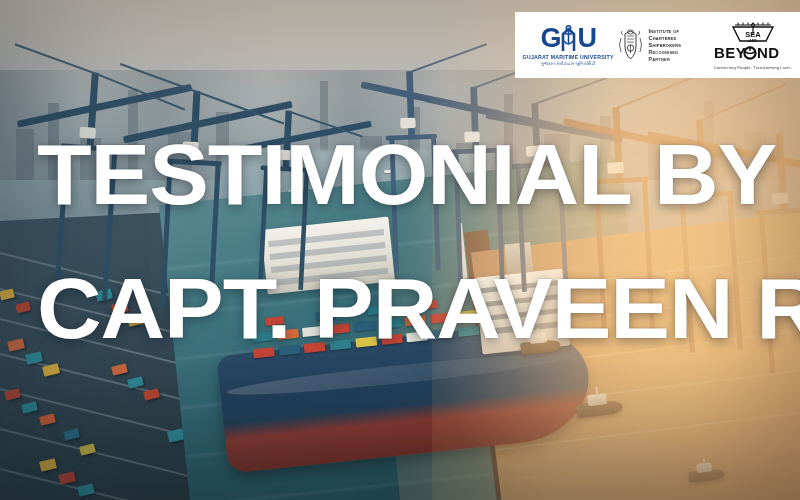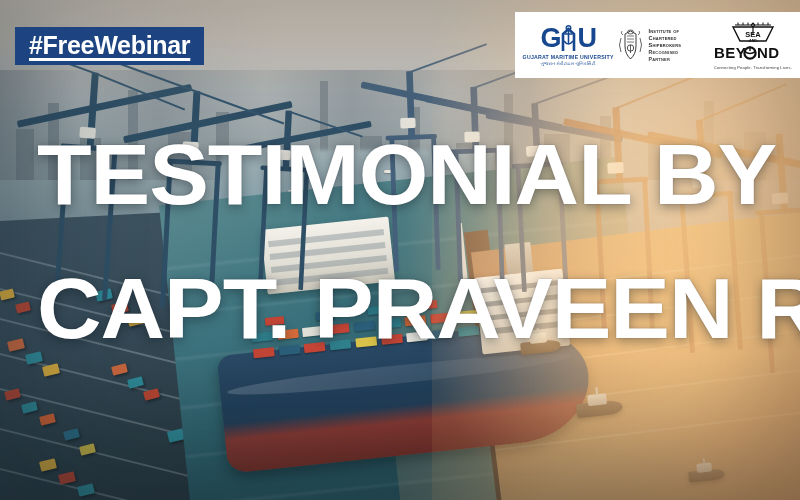--- a/index.html
+++ b/index.html
@@ -557,23 +557,20 @@
         <div class="thouse"></div>
         <div class="tmast"></div>
     </div>
 
     <div class="sun-wash"></div>
     <div class="sun-wash2"></div>
     <div class="grade"></div>
     <div class="vignette"></div>
   </div>
 
-  <div class="hashtag-badge">
-    <span>#FreeWebinar</span>
-  </div>
 
   <div class="logo-banner">
 
     <div class="logo-gmu">
       <div class="gmu-mark">
         <span>G</span>
         <span class="gmu-anchor">
           <svg width="17" height="27" viewBox="0 0 17 27">
             <path d="M3 26 L3 9 L8.5 4 L14 9 L14 26" fill="none" stroke="#16478f" stroke-width="2.6"></path>
             <circle cx="8.5" cy="3" r="2.2" fill="none" stroke="#16478f" stroke-width="1.6"></circle>

